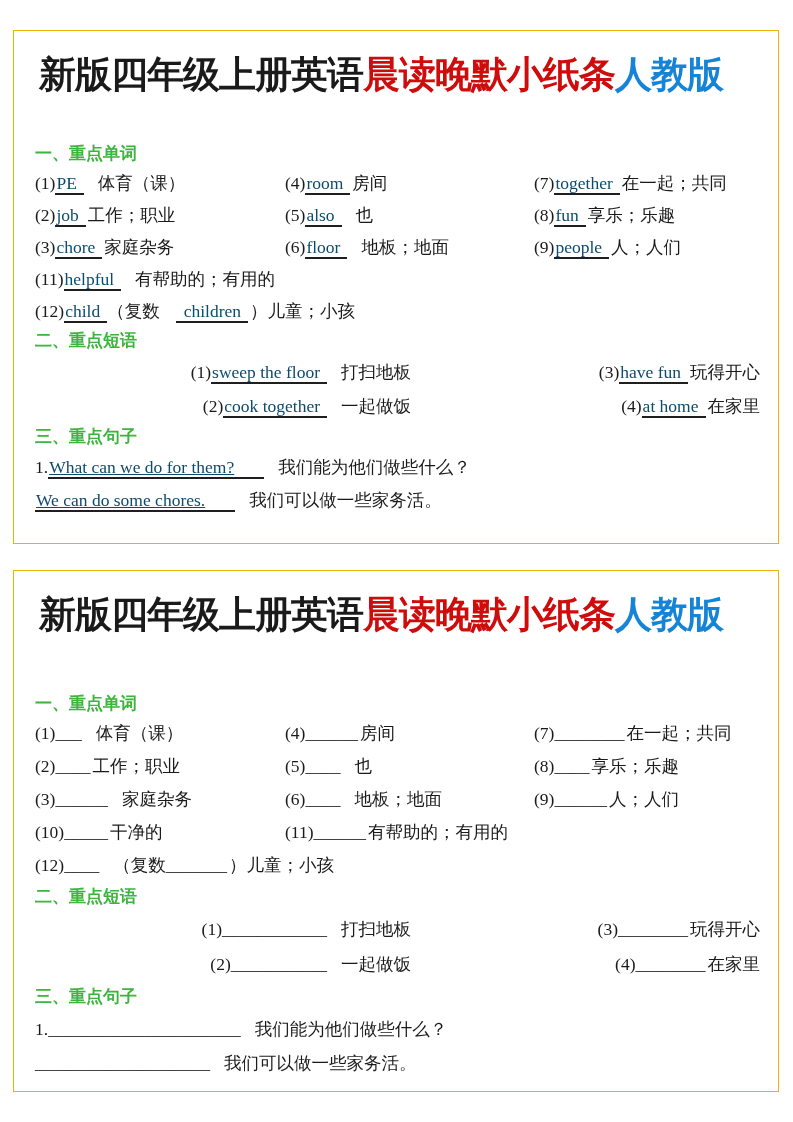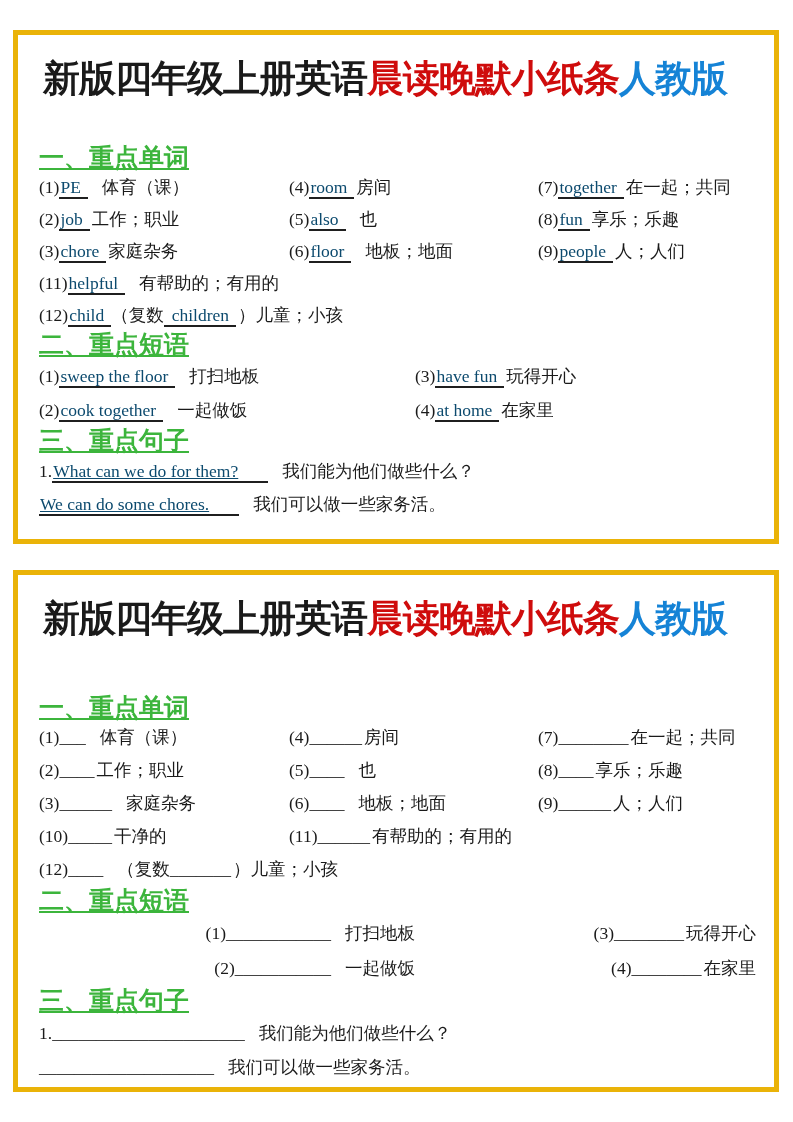--- a/index.html
+++ b/index.html
@@ -5,21 +5,21 @@
   html,body{margin:0;padding:0;background:#fff;}
   body{
     width:793px;height:1122px;
     font-family:"Liberation Serif","DejaVu Serif",serif;
     color:#1a1a1a;
     padding:30px 0 0 13px;
     box-sizing:border-box;
   }
   .panel{
     width:766px;
-    border:5px solid #eab308;
+    border:1px solid #eab308;
     box-sizing:border-box;
     background:#fff;
     padding:22px 18px 0 21px;
     overflow:hidden;
   }
   .p1{height:514px;margin-bottom:26px;}
   .p2{height:522px;}
   .doc-title{
     font-family:"Liberation Sans","DejaVu Sans",sans-serif;
     font-weight:800;
@@ -29,43 +29,42 @@
     white-space:nowrap;
     padding-left:4px;
   }
   .p1 .doc-title{margin-bottom:44px;}
   .p2 .doc-title{margin-bottom:54px;}
   .t-red{color:#cf0c0c;}
   .t-blue{color:#1583d6;}
   .sec-head{
     color:#3cb53c;
     font-weight:bold;
-    font-size:25px;
+    font-size:17px;
     line-height:26px;
-    text-decoration:underline;
   }
   .p1 .head2,.p1 .head3{line-height:28px;}
   .p2 .head2,.p2 .head3{line-height:30px;}
   .row,.wgrid,.wgrid2,.pgrid{font-size:17.5px;}
   .p1 .wgrid > span,.p1 .wgrid2 > span,.p1 .row12{line-height:32px;}
   .p2 .wgrid > span,.p2 .wgrid2 > span,.p2 .row12{line-height:33px;}
-  .p1 .pgrid > span{line-height:34px;}
+  .p1 .pgrid > span{line-height:34px;text-align:right;}
   .p2 .pgrid > span{line-height:35px;text-align:right;}
   .p1 .sent{line-height:33px;}
   .p2 .sent{line-height:34px;}
   .wgrid{display:grid;grid-template-columns:250px 249px 1fr;}
   .wgrid2{display:grid;grid-template-columns:250px 1fr;}
   .pgrid{display:grid;grid-template-columns:376px 1fr;}
   .ans{
     color:#0c4a6e;
     border-bottom:2px solid #1f1f1f;
     padding:0 7px 0 1px;
   }
   .ans.ext{padding-right:30px;text-decoration:underline;}
-  .ans.lead{margin-left:0;padding-left:8px;}
+  .ans.lead{margin-left:16px;padding-left:8px;}
   .blank{
     letter-spacing:0;
     white-space:pre;
   }
   .zh{margin-left:14px;}
   .zh.tight{margin-left:2px;}
   .num{color:#1a1a1a;}
 </style>
 </head>
 <body>

